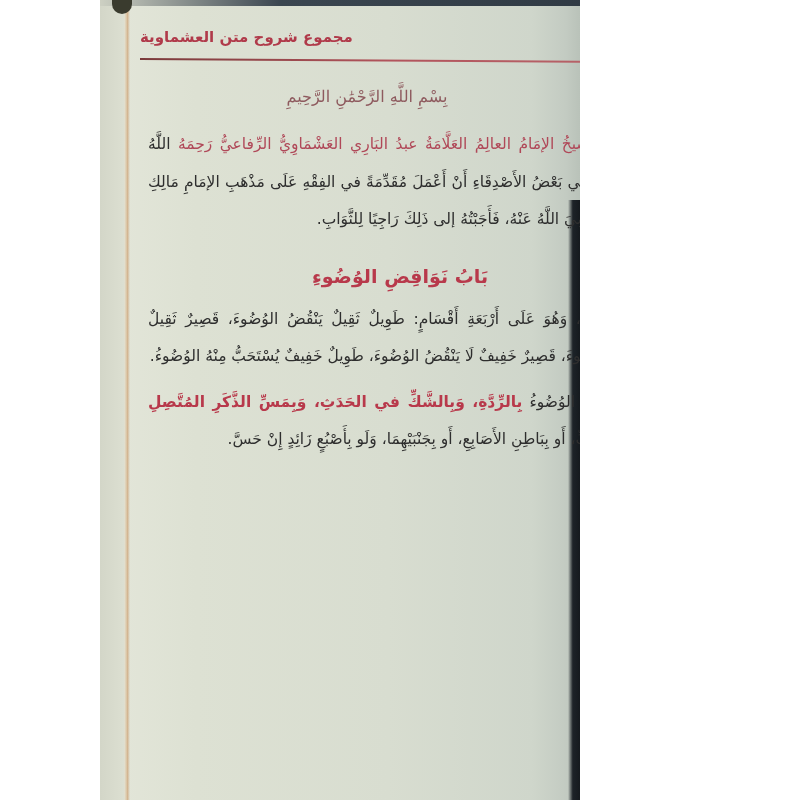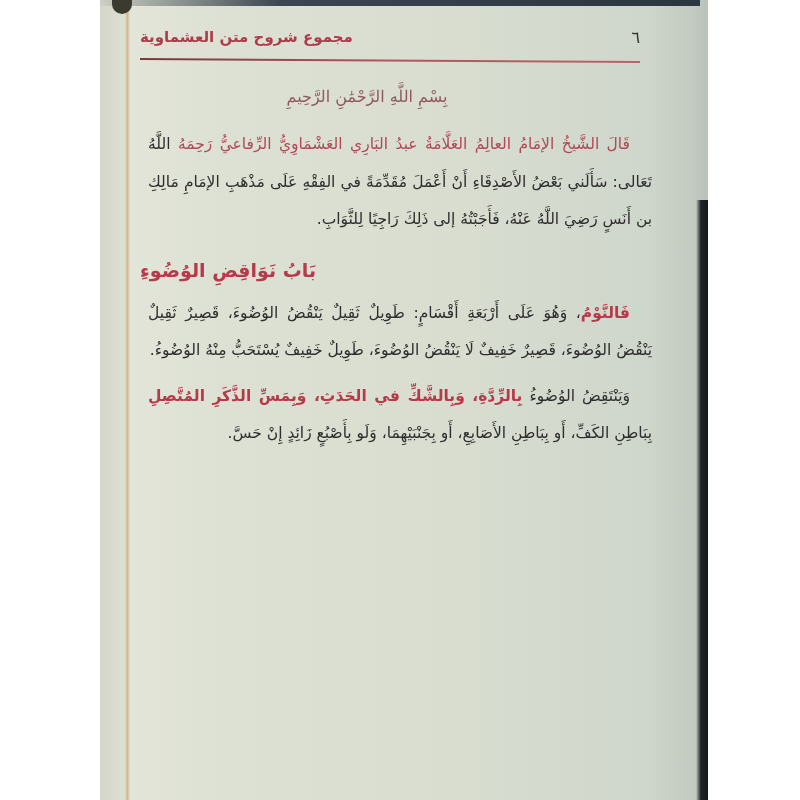--- a/index.html
+++ b/index.html
@@ -1,21 +1,21 @@
 <!DOCTYPE html>
 <html><head>
 <meta charset="utf-8">
 <style>
   html, body { margin:0; padding:0; }
   body {
     width:800px; height:800px; background:#ffffff; position:relative; overflow:hidden;
     font-family:"DejaVu Sans", sans-serif;
   }
   .photo {
-    position:absolute; left:100px; top:0; width:608px; height:800px; overflow:hidden;
+    position:absolute; left:100px; top:0; width:480px; height:800px; overflow:hidden;
     background:linear-gradient(90deg,#d9dccf 0%,#dfe2d4 3%,#e2e5d8 5%,#dde1d3 20%,#d8ddd0 60%,#cfd6cb 90%,#c3cbc2 97%,#b9c2b9 100%);
   }
   .top-shadow {
     position:absolute; left:0; top:0; width:600px; height:6px;
     background:linear-gradient(90deg,#cdd0c3 0%,#3b4650 30%,#2c3640 100%);
   }
   .top-notch { position:absolute; left:12px; top:0; width:20px; height:14px;
     background:#3a3b2e; border-radius:0 0 12px 12px; }
   .gutter {
     position:absolute; left:24px; top:0; width:6px; height:800px;
@@ -46,22 +46,22 @@
 
   .body-text {
     position:absolute; left:40px; top:118px; width:520px;
     direction:rtl; text-align:justify; color:#2e2e2e;
     font-family:"DejaVu Sans", sans-serif; font-size:15.5px; line-height:37.5px;
   }
   .body-text p { margin:8px; text-indent:22px; }
   .red { color:#b8394b; font-weight:bold; }
   .red-light { color:#b04858; }
   .chapter {
-    text-align:left; color:#b8394b; font-weight:bold; font-size:19px;
-    margin:14px 0 4px 0; text-indent:0 !important; line-height:34px;
+    text-align:center; color:#b8394b; font-weight:bold; font-size:19px;
+    margin:20px 0 4px 0; text-indent:0 !important; line-height:34px;
   }
   .sub-head { color:#b8394b; font-weight:bold; }
 </style>
 </head>
 <body>
 
 <div class="photo">
   <div class="left-strip"></div>
   <div class="gutter"></div>
   <div class="top-shadow"></div>

